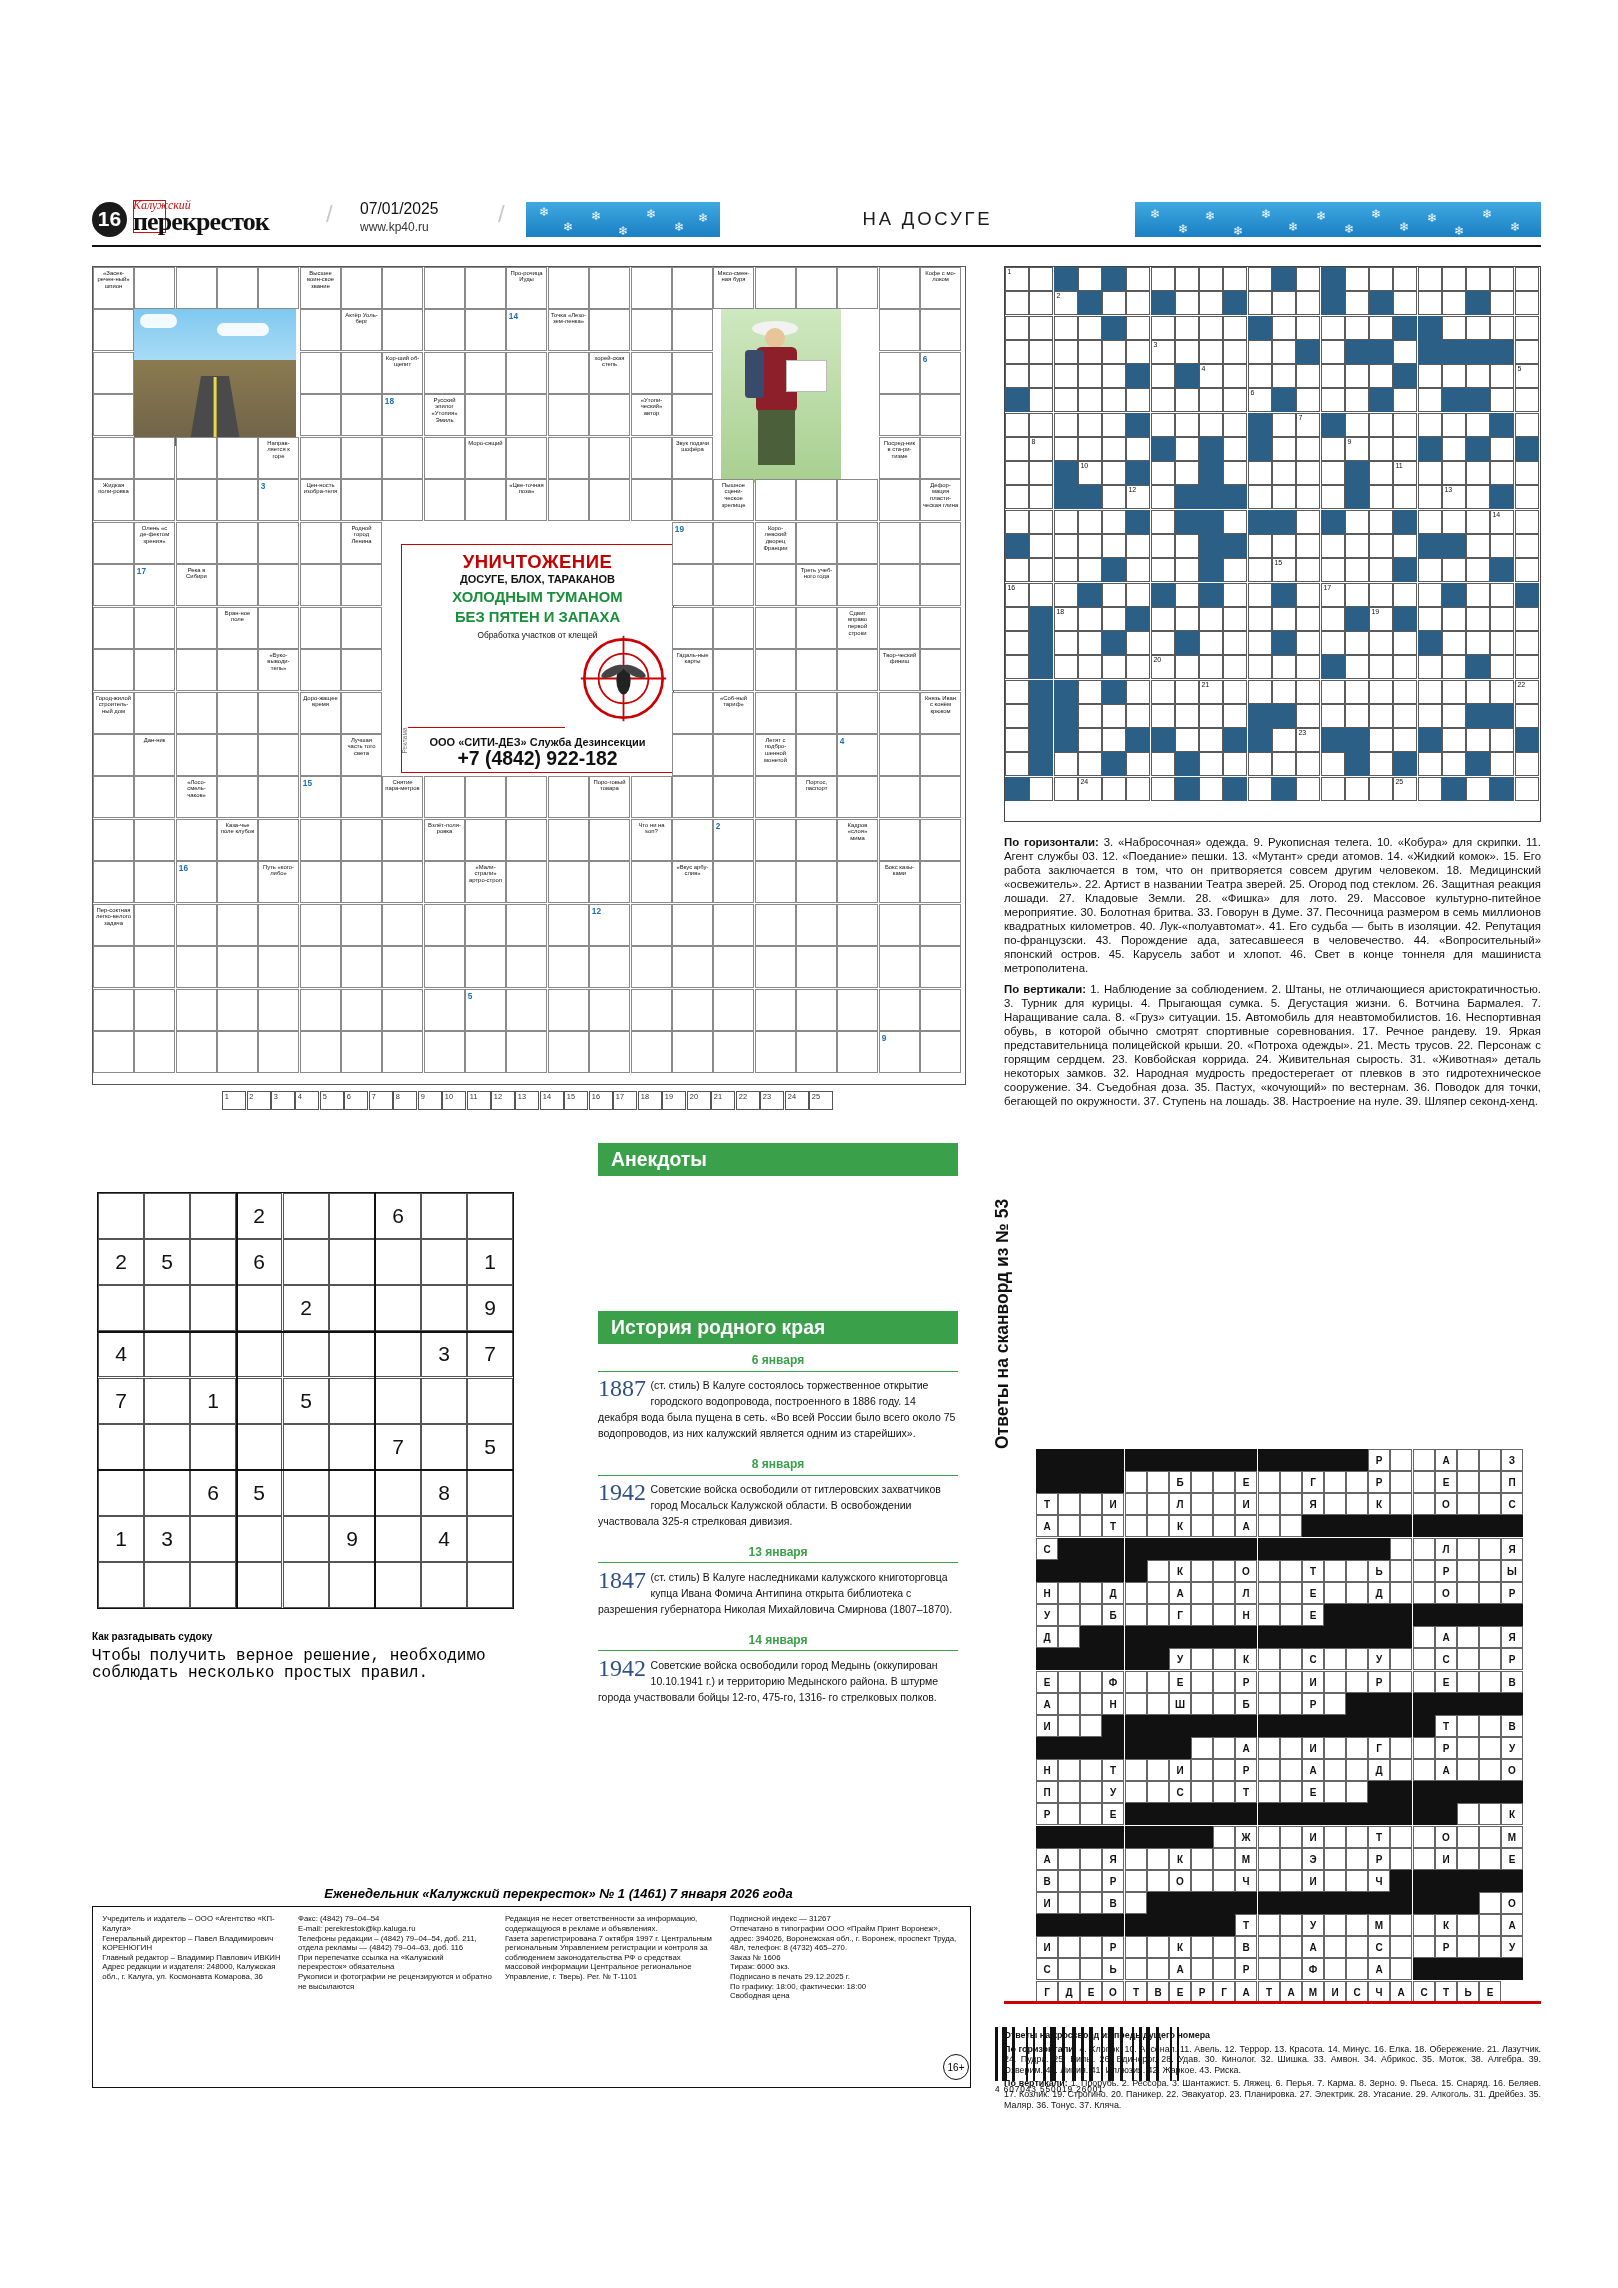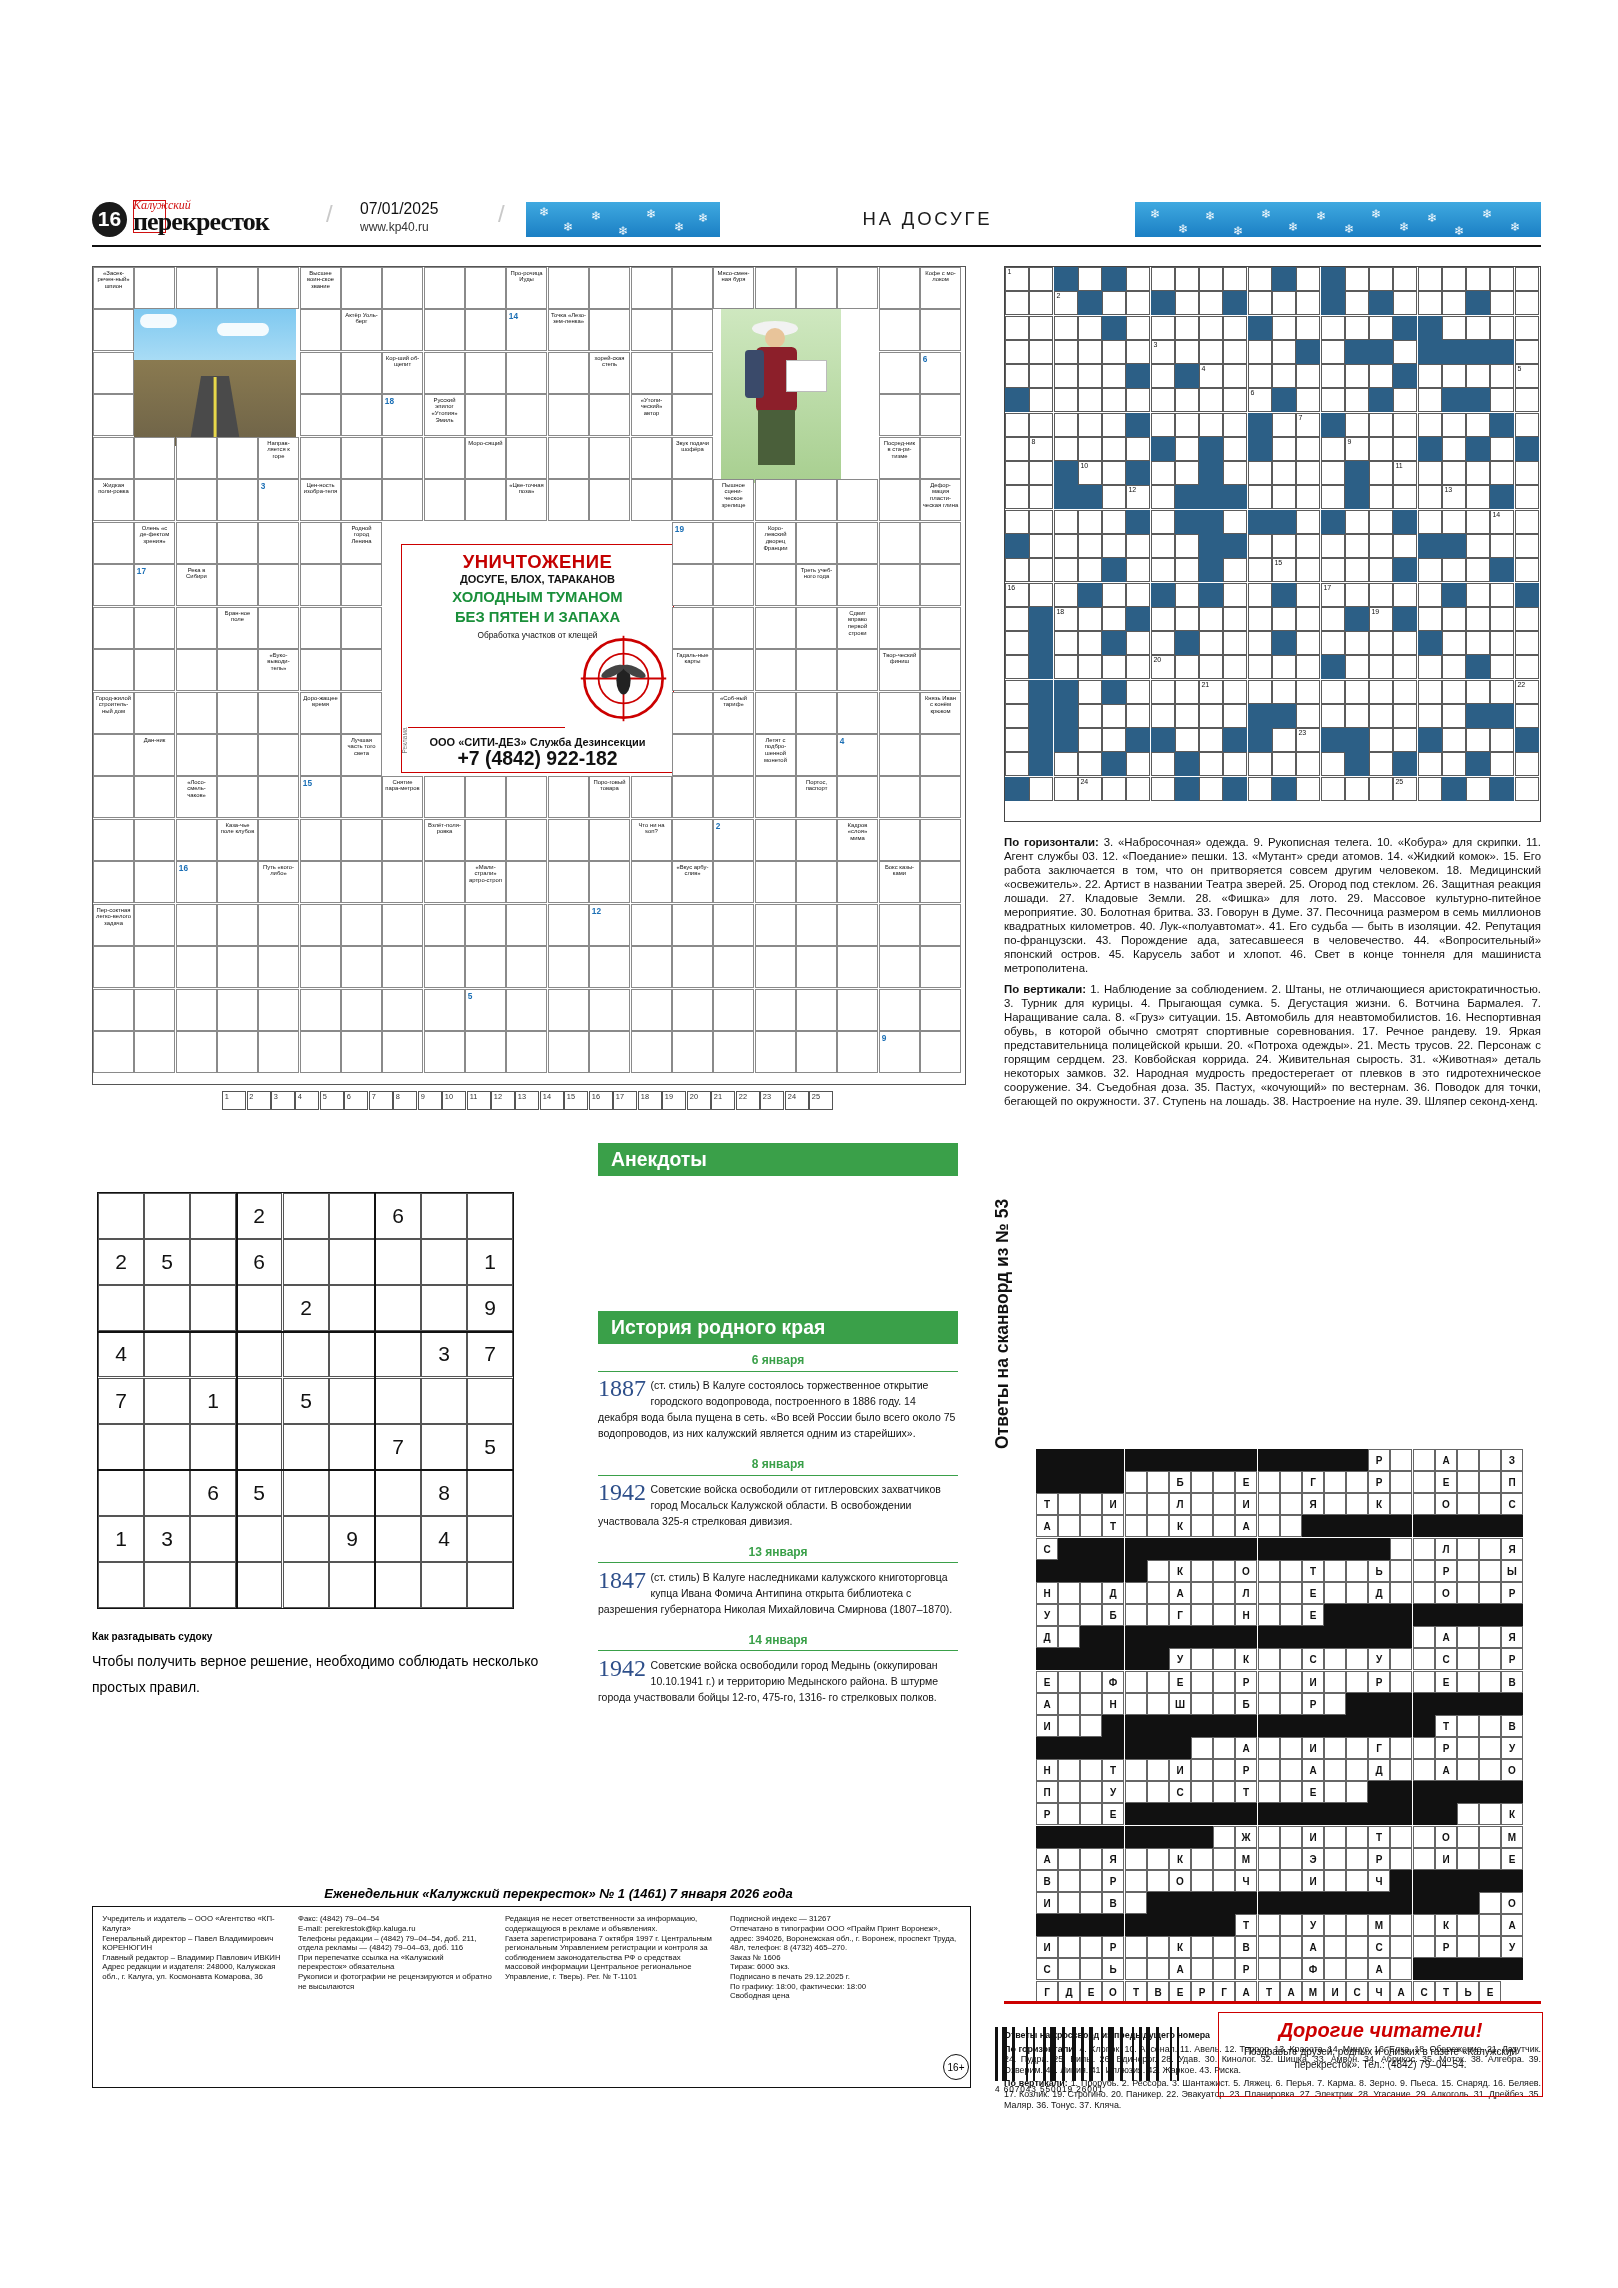--- a/index.html
+++ b/index.html
@@ -56,21 +56,21 @@
   
   .sudtitle{position:absolute;left:92px;top:1143px;width:485px;height:37px;background:#3aa049;color:#fff;
             display:flex;align-items:center;justify-content:center;font-size:20px;font-weight:bold;letter-spacing:1.8px;}
   .sud{position:absolute;left:97px;top:1192px;width:415px;height:415px;border:1.8px solid #111;}
   .sud .sc{position:absolute;width:46px;height:46px;border:0.9px solid #555;box-sizing:border-box;
            display:flex;align-items:center;justify-content:center;font-size:21px;color:#111;}
   .sud .vb{position:absolute;width:1.8px;background:#111;top:0;height:415px;}
   .sud .hb{position:absolute;height:1.8px;background:#111;left:0;width:415px;}
   .sudhow{position:absolute;left:92px;top:1631px;width:489px;}
   .sudhow h3{margin:0 0 5.5px 0;font-size:10px;}
-  .sudhow p{margin:0 0 3.7px 0;font-size:14px;line-height:26px;}
+  .sudhow p{margin:0 0 3.7px 0;font-size:16px;line-height:17px;font-family:Liberation Mono, monospace;}
   .chk{color:#c00;font-weight:bold;}
 
   
   .anekt{position:absolute;left:598px;top:1143px;width:360px;height:33px;background:#3aa049;color:#fff;
          display:flex;align-items:center;padding-left:13px;box-sizing:border-box;font-size:19.4px;font-weight:bold;}
   .anek{position:absolute;left:598px;top:1185px;width:360px;font-family:"Liberation Serif",serif;font-style:italic;
         font-size:11.5px;line-height:14.8px;color:#222;text-align:justify;}
   .histt{position:absolute;left:598px;top:1311px;width:360px;height:33px;background:#3aa049;color:#fff;
          display:flex;align-items:center;padding-left:13px;box-sizing:border-box;font-size:19.4px;font-weight:bold;}
   .hist{position:absolute;left:598px;top:1353px;width:360px;}
@@ -1945,19 +1945,15 @@
       <div class="bl" style="left: 125px; width: 3px;"></div>
       <div class="bl" style="left: 137px; width: 1.5px;"></div>
       <div class="bl" style="left: 144px; width: 3px;"></div>
       <div class="bl" style="left: 151px; width: 4.4px;"></div>
       <div class="bl" style="left: 161px; width: 3px;"></div>
       <div class="bl" style="left: 175px; width: 1.5px;"></div>
       <div class="bl" style="left: 182px; width: 1.5px;"></div>
   </div>
   <div class="bartxt">4 607043 550019   26001</div>
 
-  <div class="dearbox">
-    <div class="deart">Дорогие читатели!</div>
-    <div class="dearp">Поздравьте друзей, родных и близких в газете «Калужский перекресток». Тел.: (4842) 79–04–54.</div>
-  </div>
 
 </div>
 
 
 </body></html>

